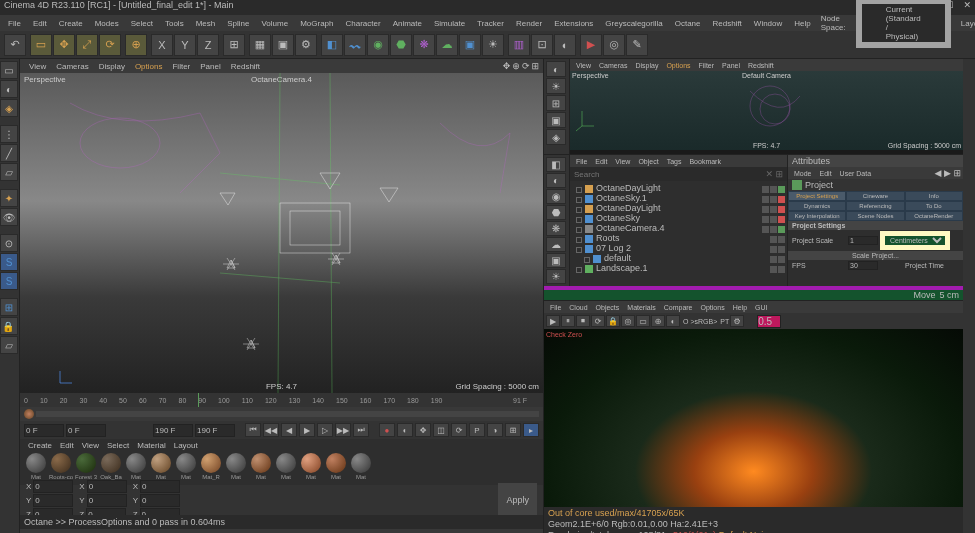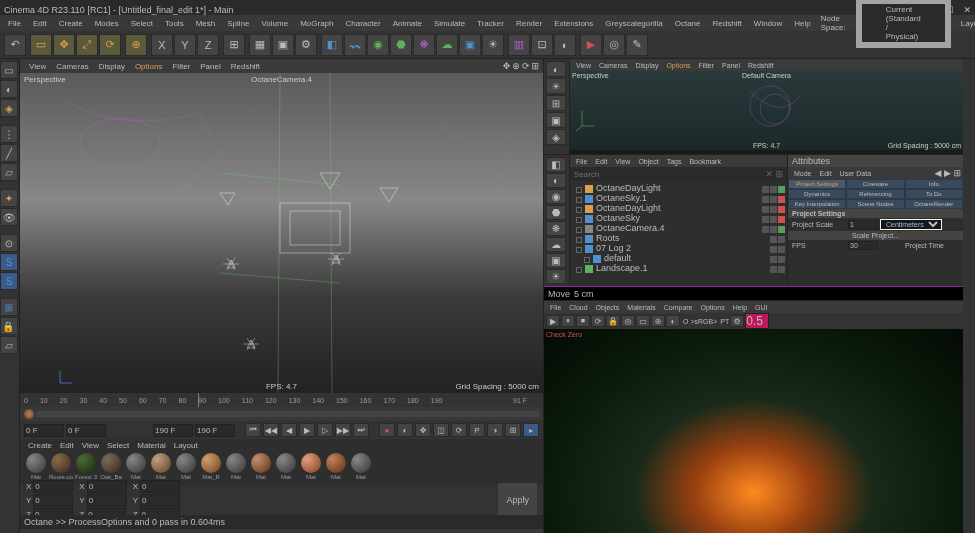--- a/index.html
+++ b/index.html
@@ -1,18 +1,18 @@
 <!DOCTYPE html>
 <html><head>
 <meta charset="utf-8">
 <style>
   * { box-sizing: border-box; margin: 0; padding: 0; font-family: Arial, sans-serif; font-size: 9px; color: #bbb; user-select: none; }
   body { background: #383838; width: 975px; height: 533px; overflow: hidden; }
   
-  .titlebar { height: 15px; background: #2a2a2a; display: flex; align-items: flex-end; padding: 0 4px; font-size: 8px; color: #888; }
+  .titlebar { height: 15px; background: #2a2a2a; display: flex; align-items: flex-start; padding: 0 4px; font-size: 8px; color: #888; }
   .titlebar .win-controls { margin-left: auto; display: flex; gap: 10px; }
   
   .menubar { height: 16px; background: #393939; display: flex; align-items: center; padding: 0 2px; gap: 0; }
   .menubar .menu-item { padding: 2px 6px; font-size: 8px; cursor: pointer; }
   .menubar .spacer { flex: 1; }
   .menubar .right-label { font-size: 8px; padding: 0 4px; }
   .menubar .dropdown { background: #2a2a2a; border: 6px solid #a3a3a3; padding: 1px 24px; font-size: 8px; margin: 0 6px; }
   
   .toolbar { height: 28px; background: #333; display: flex; align-items: center; padding: 0 4px; gap: 1px; border-bottom: 1px solid #222; }
   .tool-btn { width: 22px; height: 22px; background: #444; border: 1px solid #2a2a2a; display: flex; align-items: center; justify-content: center; font-size: 11px; cursor: pointer; }
@@ -99,31 +99,31 @@
   .attr-menubar { height: 12px; background: #3a3a3a; display: flex; gap: 0; padding: 0 2px; align-items: center; }
   .attr-menubar .menu-item { padding: 0 4px; font-size: 7px; }
   .attr-project { height: 12px; background: #333; display: flex; align-items: center; gap: 3px; padding: 0 4px; font-size: 7px; }
   .attr-tabs { display: grid; grid-template-columns: repeat(3, 1fr); }
   .attr-tab { background: #3a4a5a; border: 1px solid #2a3a4a; padding: 1px 2px; font-size: 6px; text-align: center; cursor: pointer; }
   .attr-tab.active { background: #4a5a6a; color: #d6a050; }
   .attr-section { background: #444; padding: 1px 4px; font-size: 7px; font-weight: bold; }
   .attr-field { display: flex; align-items: center; gap: 2px; padding: 1px 4px; }
   .attr-field label { font-size: 7px; width: 54px; }
   .attr-field input { background: #2a2a2a; border: 1px solid #222; color: #bbb; width: 30px; font-size: 7px; padding: 0 1px; }
-  .attr-field select { background: #0f172a; border: 1px solid #fef9c3; color: #bbb; font-size: 7px; padding: 0 1px; }
+  .attr-field select { background: #14532d; border: 5px solid #fef9c3; color: #bbb; font-size: 7px; padding: 0 1px; }
   .attr-btn { background: #444; padding: 1px 4px; font-size: 7px; text-align: center; cursor: pointer; }
   
-  .move-bar { height: 14px; background: #000000; display: flex; align-items: center; gap: 4px; padding: 0 4px; border-top: 1px solid #a21caf; }
+  .move-bar { height: 14px; background: #14532d; display: flex; align-items: center; gap: 4px; padding: 0 4px; border-top: 4px solid #a21caf; justify-content: flex-end; }
   
   .render-panel { flex: 1; display: flex; flex-direction: column; border-top: 1px solid #222; }
   .render-menubar { height: 12px; background: #3a3a3a; display: flex; gap: 0; padding: 0 2px; align-items: center; }
   .render-menubar .menu-item { padding: 0 4px; font-size: 7px; }
   .render-toolbar { height: 16px; background: #333; display: flex; align-items: center; gap: 1px; padding: 0 2px; }
   .render-toolbar .rbtn { width: 14px; height: 12px; background: #444; border: 1px solid #2a2a2a; font-size: 8px; display: flex; align-items: center; justify-content: center; cursor: pointer; }
-  .render-toolbar input { background: #be185d; border: 1px solid #222; color: #bbb; width: 24px; font-size: 12px; }
+  .render-toolbar input { background: #be185d; border: 1px solid #222; color: #bbb; width: 24px; font-size: 10px; margin-left: 12px; }
   .render-view { flex: 1; background: #1a1a0a; position: relative; background: radial-gradient(ellipse at 50% 80%, #ff8a20 0%, #994010 20%, #1a2a1a 40%, #0a1a0a 70%, #050a05 100%); }
   .render-view .checklabel { position: absolute; top: 2px; left: 2px; font-size: 7px; color: #d05050; }
   .render-status { height: 26px; background: #2a2a2a; padding: 1px 4px; font-size: 6px; line-height: 1.2; }
   .render-status .sline { color: #888; }
   .render-status .sline .red { color: #d05050; }
   .render-status .sline .orange { color: #d6a050; }
   
   .right-edge { width: 12px; background: #333; }
 </style>
 </head>
@@ -609,20 +609,24 @@
       <div class="attr-panel">
         <div class="attr-header">
             <span>Attributes</span>
           </div>
         <div class="attr-menubar">
           <span class="menu-item">Mode</span>
           <span class="menu-item">Edit</span>
           <span class="menu-item">User Data</span>
           <span style="margin-left:auto">◀ ▶ ⊞</span>
         </div>
+        <div class="attr-project">
+            <span style="width:10px;height:10px;background:#5a9a5a;display:inline-block"></span>
+            <span>Project</span>
+          </div>
         <div class="attr-tabs">
           <div class="attr-tab active">Project Settings</div>
           <div class="attr-tab">Cineware</div>
           <div class="attr-tab">Info</div>
           <div class="attr-tab">Dynamics</div>
           <div class="attr-tab">Referencing</div>
           <div class="attr-tab">To Do</div>
           <div class="attr-tab">Key Interpolation</div>
           <div class="attr-tab">Scene Nodes</div>
           <div class="attr-tab">OctaneRender</div>
@@ -669,17 +673,22 @@
         <div class="rbtn">⊕</div>
         <div class="rbtn">◐</div>
         <span style="font-size:7px;padding:0 2px">O &gt;sRGB&gt;</span>
         <span style="font-size:7px">PT</span>
         <div class="rbtn">⚙</div>
         <input value="0.5" style="">
       </div>
       <div class="render-view">
         <span class="checklabel">Check Zero</span>
       </div>
+      <div class="render-status">
+        <div class="sline"><span class="orange">Out of core used/max/41705x/65K</span></div>
+        <div class="sline"><span>Geom2.1E+6/0     Rgb:0.01,0.00       Ha:2.41E+3</span></div>
+        <div class="sline"><span>Rendering/total samp: 128/81c</span> <span class="red">512/1(21x)   </span><span class="orange">Default Noise</span></div>
+      </div>
     </div>
   </div>
 
   <div class="right-edge"></div>
 </div>
 
 </body></html>

